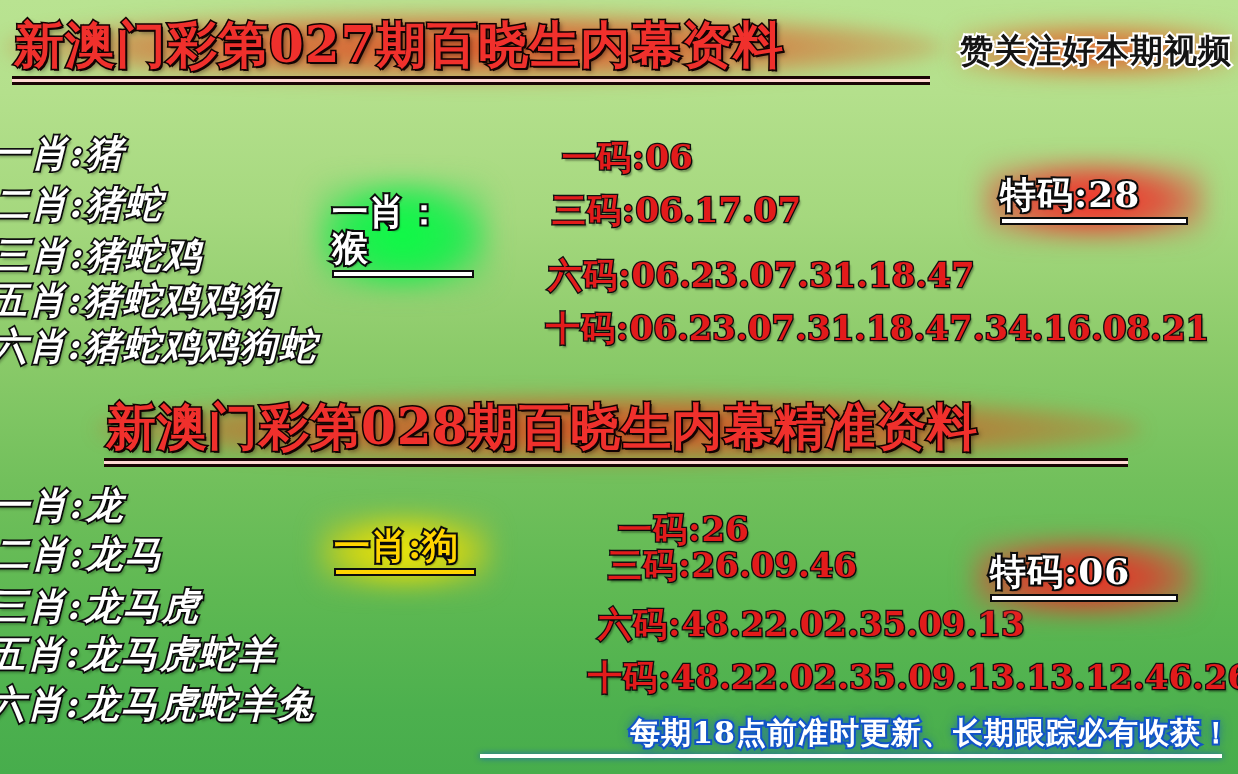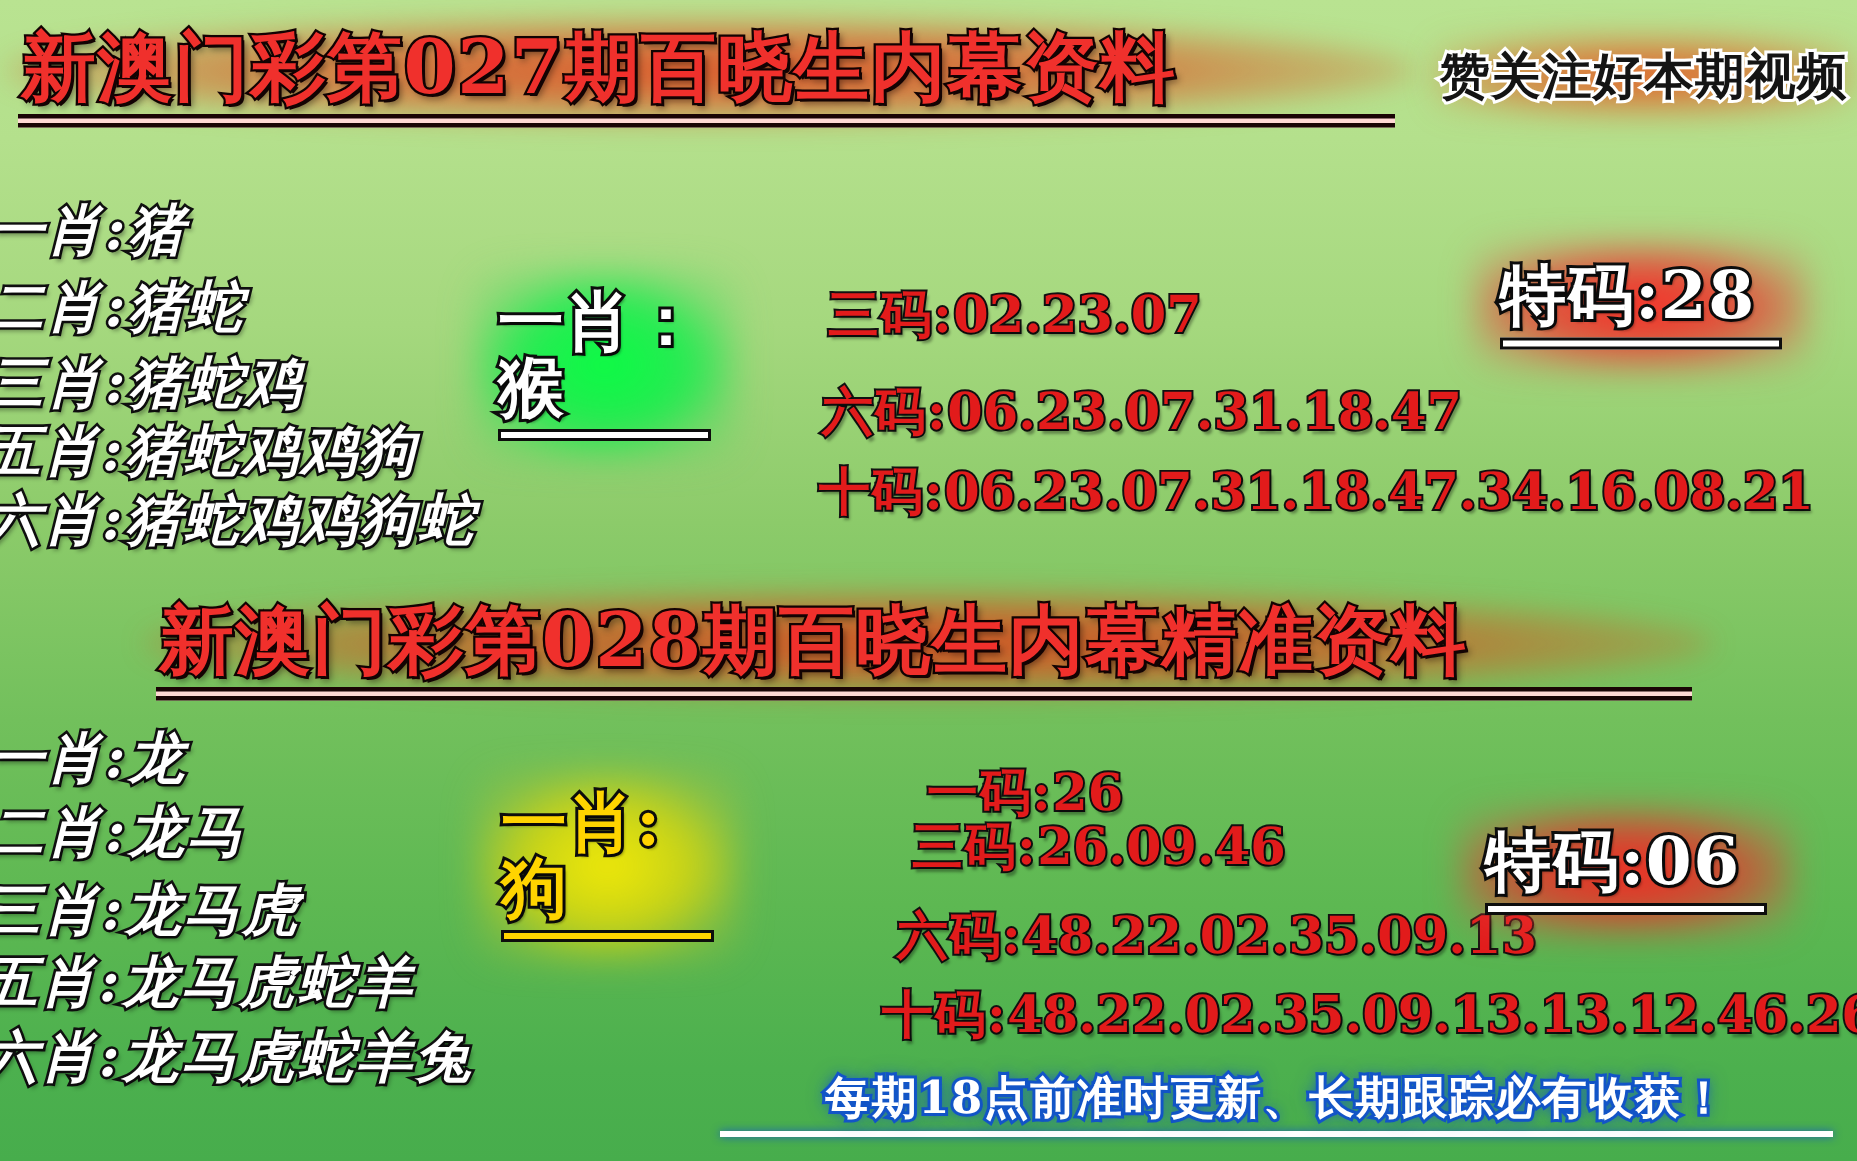--- a/index.html
+++ b/index.html
@@ -106,21 +106,21 @@
     background: radial-gradient(ellipse at center,
       rgba(255,30,30,0.92) 0%,
       rgba(240,40,40,0.72) 45%,
       rgba(230,80,70,0.30) 74%,
       rgba(220,120,110,0) 100%);
   }
   .badge-text {
     position: relative;
     font-family: "DejaVu Serif", "Liberation Serif", serif;
     font-weight: bold;
-    font-size: 44px;
+    font-size: 36px;
     line-height: 1;
     letter-spacing: 1px;
     -webkit-text-stroke: 4px #0d0d0d;
     paint-order: stroke fill;
     text-shadow: 2px 2px 2px rgba(0,0,0,.4);
   }
   .badge-text.white { color: #ffffff; }
   .badge-text.gold  { color: #ffd400; }
   .badge-underline {
     position: relative;
@@ -162,21 +162,21 @@
     inset: -10px -4px;
     filter: blur(10px);
     background: radial-gradient(ellipse at center,
       rgba(236,70,20,0.80) 0%,
       rgba(230,85,25,0.55) 50%,
       rgba(220,120,40,0.12) 80%,
       rgba(220,140,60,0) 100%);
   }
 
   
-  .banner-wrap { position: absolute; text-align: center; }
+  .banner-wrap { position: absolute; text-align: right; }
   .banner-text {
     font-family: "DejaVu Serif", "Liberation Serif", serif;
     font-weight: bold;
     font-size: 30px;
     color: #ffffff;
     -webkit-text-stroke: 4px #1456c8;
     paint-order: stroke fill;
     letter-spacing: 1px;
     line-height: 1;
     text-shadow: 0 0 7px rgba(20,86,200,.95), 0 0 13px rgba(20,86,200,.7);
@@ -207,22 +207,25 @@
   <div class="abs zodiac-line" style="left:-8px; top:237px;">三肖:猪蛇鸡</div>
   <div class="abs zodiac-line" style="left:-10px; top:282px;">五肖:猪蛇鸡鸡狗</div>
   <div class="abs zodiac-line" style="left:-10px; top:328px;">六肖:猪蛇鸡鸡狗蛇</div>
 
   <div class="badge" style="left:332px; top:193px; width:142px;">
     <div class="badge-glow green"></div>
     <div class="badge-text white">一肖：猴</div>
     <div class="badge-underline white"></div>
   </div>
 
+  <div class="abs code-line" style="left:562px; top:140px;">
+    <span class="label">一码:</span><span>06</span>
+  </div>
   <div class="abs code-line" style="left:552px; top:193px;">
-    <span class="label">三码:</span><span>02.23.07</span>
+    <span class="label">三码:</span><span>06.17.07</span>
   </div>
   <div class="abs code-line" style="left:548px; top:258px;">
     <span class="label">六码:</span><span>06.23.07.31.18.47</span>
   </div>
   <div class="abs code-line" style="left:546px; top:311px;">
     <span class="label">十码:</span><span>06.23.07.31.18.47.34.16.08.21</span>
   </div>
 
   <div class="badge" style="left:1000px; top:176px; width:188px;">
     <div class="badge-glow red"></div>

